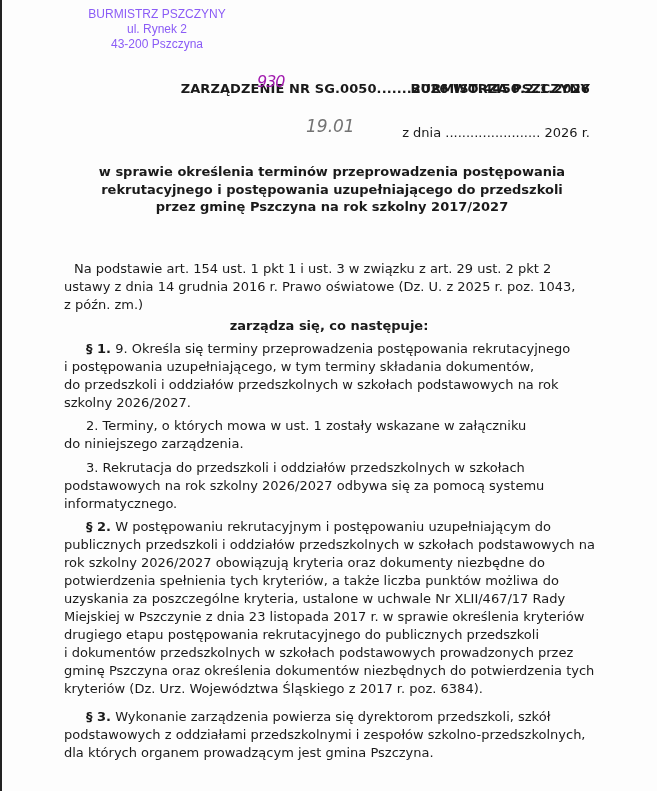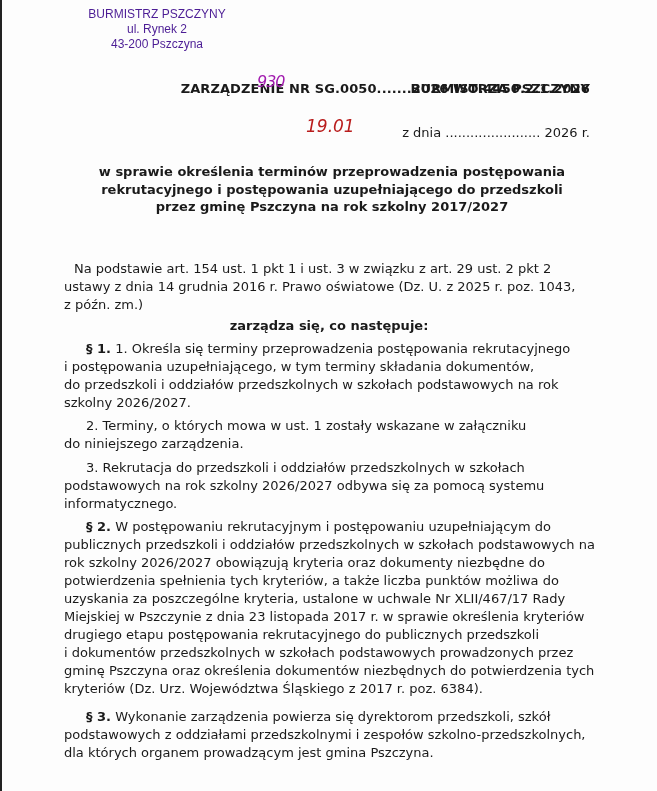--- a/index.html
+++ b/index.html
@@ -5,34 +5,34 @@
   html, body { margin:0; padding:0; }
   body {
     width:657px; height:791px; overflow:hidden; background:#fdfdfd;
     position:relative;
     font-family:"DejaVu Sans", "Liberation Sans", sans-serif;
     color:#1a1a1a;
   }
   .left-border { position:absolute; left:0; top:0; width:2px; height:791px; background:#222; }
   .stamp {
     position:absolute; left:72px; top:7px; width:170px; text-align:center;
-    font-family:"Liberation Sans", sans-serif; color:#4c1d95; font-size:12px; line-height:15px;
+    font-family:"Liberation Sans", sans-serif; color:#8b5cf6; font-size:12px; line-height:15px;
   }
   .title {
     position:absolute; left:70px; width:520px; text-align:right;
     font-weight:bold; font-size:13px; letter-spacing:0.1px;
   }
   .t1 { top:81px; }
   .t2 { top:81px; }
   .date {
     position:absolute; left:70px; width:520px; top:125px; text-align:right;
     font-size:13px;
   }
   .nrhand { position:absolute; left:257px; top:72px; font-size:16px; color:#a21caf; font-style:italic; letter-spacing:-1px; }
-  .datehand { position:absolute; left:306px; top:116px; font-size:17px; color:#b91c1c; font-style:italic; letter-spacing:0px;text-align:center; }
+  .datehand { position:absolute; left:306px; top:116px; font-size:17px; color:#737373; font-style:italic; letter-spacing:0px;text-align:center; }
   .subject {
     position:absolute; left:62px; top:163px; width:540px; text-align:center;
     font-weight:bold; font-size:13px; line-height:17.5px;
   }
   .body-text {
     position:absolute; left:64px; width:560px;
     font-size:13px; line-height:18px;
   }
   .p-basis { top:260px; }
   .order { position:absolute; left:64px; width:530px; top:318px; text-align:center; font-weight:bold; font-size:13px; }
@@ -71,21 +71,21 @@
 
 <div class="body-text p-basis">
   <span class="line indent" style="padding-left:10px">Na podstawie art. 154 ust. 1 pkt 1 i ust. 3 w związku z art. 29 ust. 2 pkt 2</span>
   <span class="line">ustawy z dnia 14 grudnia 2016 r. Prawo oświatowe (Dz. U. z 2025 r. poz. 1043,</span>
   <span class="line">z późn. zm.)</span>
 </div>
 
 <div class="order">zarządza się, co następuje:</div>
 
 <div class="body-text p1">
-  <span class="line indent"><span class="sec">§ 1.</span><span> 1. Określa się terminy przeprowadzenia postępowania rekrutacyjnego</span></span>
+  <span class="line indent"><span class="sec">§ 1.</span><span> 9. Określa się terminy przeprowadzenia postępowania rekrutacyjnego</span></span>
   <span class="line">i postępowania uzupełniającego, w tym terminy składania dokumentów,</span>
   <span class="line">do przedszkoli i oddziałów przedszkolnych w szkołach podstawowych na rok</span>
   <span class="line">szkolny 2026/2027.</span>
 </div>
 
 <div class="body-text p2">
   <span class="line indent">2. Terminy, o których mowa w ust. 1 zostały wskazane w załączniku</span>
   <span class="line">do niniejszego zarządzenia.</span>
 </div>
 

